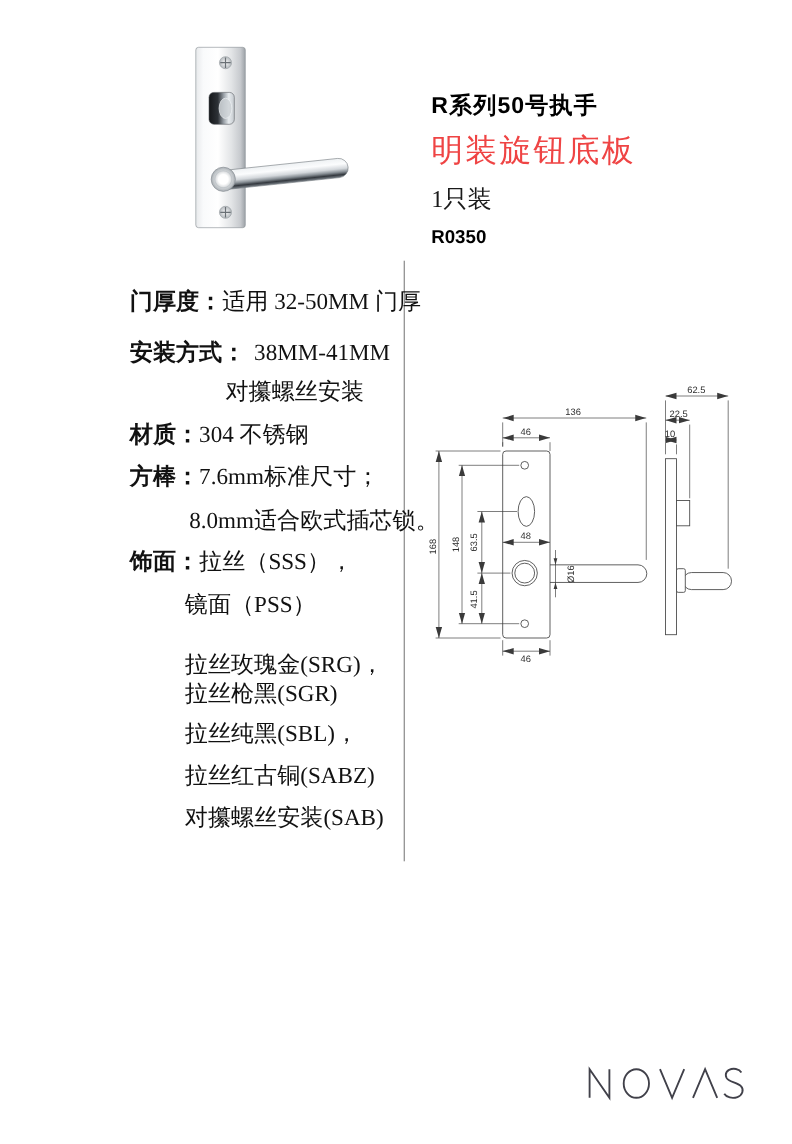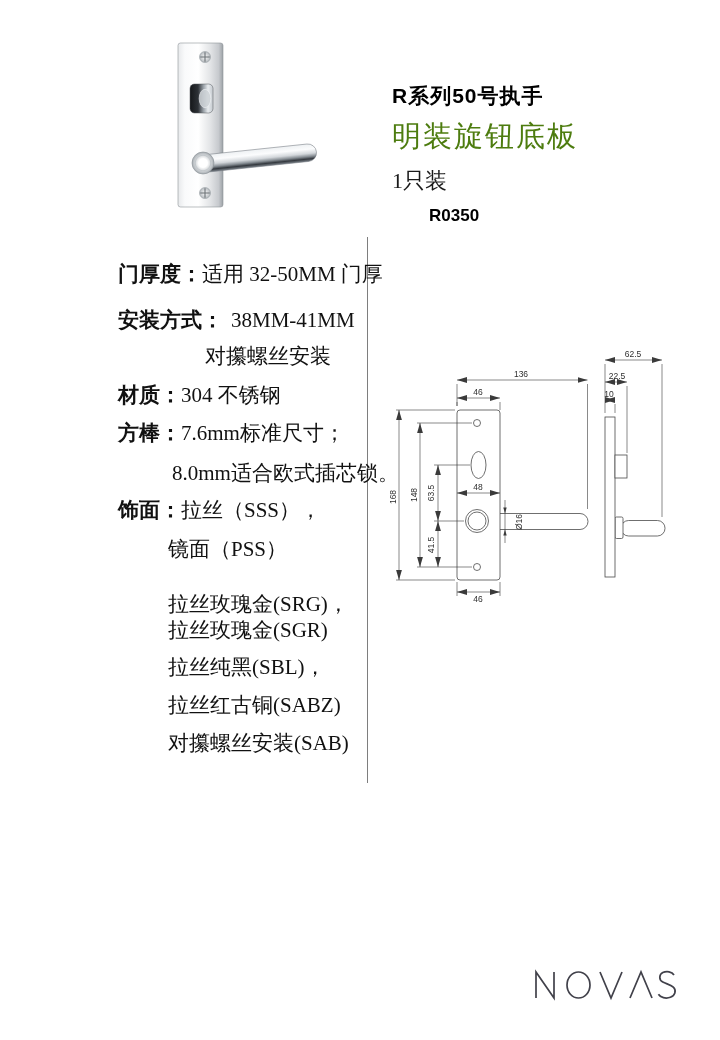--- a/index.html
+++ b/index.html
@@ -4,24 +4,24 @@
 <style>
   html,body{margin:0;padding:0;}
   body{width:720px;height:1040px;background:#ffffff;overflow:hidden;
        font-family:"Liberation Serif", serif;color:#111;}
   .page{position:relative;width:580px;height:1040px;background:#fff;}
 
   
   .title-block{position:absolute;left:392px;top:82px;}
   .series-title{font-family:"Liberation Sans", sans-serif;font-weight:700;
                 font-size:21px;letter-spacing:1px;color:#000;}
-  .product-name{font-size:29px;letter-spacing:2px;margin-top:7px;color:#4d7c0f;}
+  .product-name{font-size:29px;letter-spacing:2px;margin-top:7px;color:#ef4444;}
   .pack-qty{font-size:22px;margin-top:9px;color:#1a1a1a;}
   .model-code{font-family:"Liberation Sans", sans-serif;font-weight:700;
-              font-size:17px;margin-top:10px;color:#000;margin-left:37px;}
+              font-size:17px;margin-top:10px;color:#000;}
 
   
   .spec-row{position:absolute;left:118px;white-space:nowrap;font-size:21px;line-height:1.1;}
   .spec-row .lbl{font-weight:700;}
   .r0{top:263px}.r1{top:309px}.r2{top:345px;left:205px}.r3{top:384px}
   .r4{top:422px}.r5{top:462px;left:172px}.r6{top:499px}
   .r7{top:538px;left:168px}.r8{top:593px;left:168px}.r9{top:619px;left:168px}
   .r10{top:656px;left:168px}.r11{top:694px;left:168px}.r12{top:732px;left:168px}
   .r1 .val{margin-left:8px}
 
@@ -107,21 +107,21 @@
   <div>
     <div class="spec-row r0"><span class="lbl">门厚度：</span><span class="val">适用 32-50MM 门厚</span></div>
     <div class="spec-row r1"><span class="lbl">安装方式：</span><span class="val">38MM-41MM</span></div>
     <div class="spec-row r2"><span class="val">对攥螺丝安装</span></div>
     <div class="spec-row r3"><span class="lbl">材质：</span><span class="val">304 不锈钢</span></div>
     <div class="spec-row r4"><span class="lbl">方棒：</span><span class="val">7.6mm标准尺寸；</span></div>
     <div class="spec-row r5"><span class="val">8.0mm适合欧式插芯锁。</span></div>
     <div class="spec-row r6"><span class="lbl">饰面：</span><span class="val">拉丝（SSS），</span></div>
     <div class="spec-row r7"><span class="val">镜面（PSS）</span></div>
     <div class="spec-row r8"><span class="val">拉丝玫瑰金(SRG)，</span></div>
-    <div class="spec-row r9"><span class="val">拉丝玫瑰金(SGR)</span></div>
+    <div class="spec-row r9"><span class="val">拉丝枪黑(SGR)</span></div>
     <div class="spec-row r10"><span class="val">拉丝纯黑(SBL)，</span></div>
     <div class="spec-row r11"><span class="val">拉丝红古铜(SABZ)</span></div>
     <div class="spec-row r12"><span class="val">对攥螺丝安装(SAB)</span></div>
   </div>
 
   <svg class="drawing-svg" width="320" height="260" viewBox="390 350 320 260">
     <defs>
       <marker id="arr" viewBox="0 0 10 10" refX="10" refY="5" markerWidth="10" markerHeight="10" orient="auto-start-reverse" markerUnits="userSpaceOnUse">
         <path d="M0,2.1 L10,5 L0,7.9 Z" fill="#3a3a3a"></path>
       </marker>

